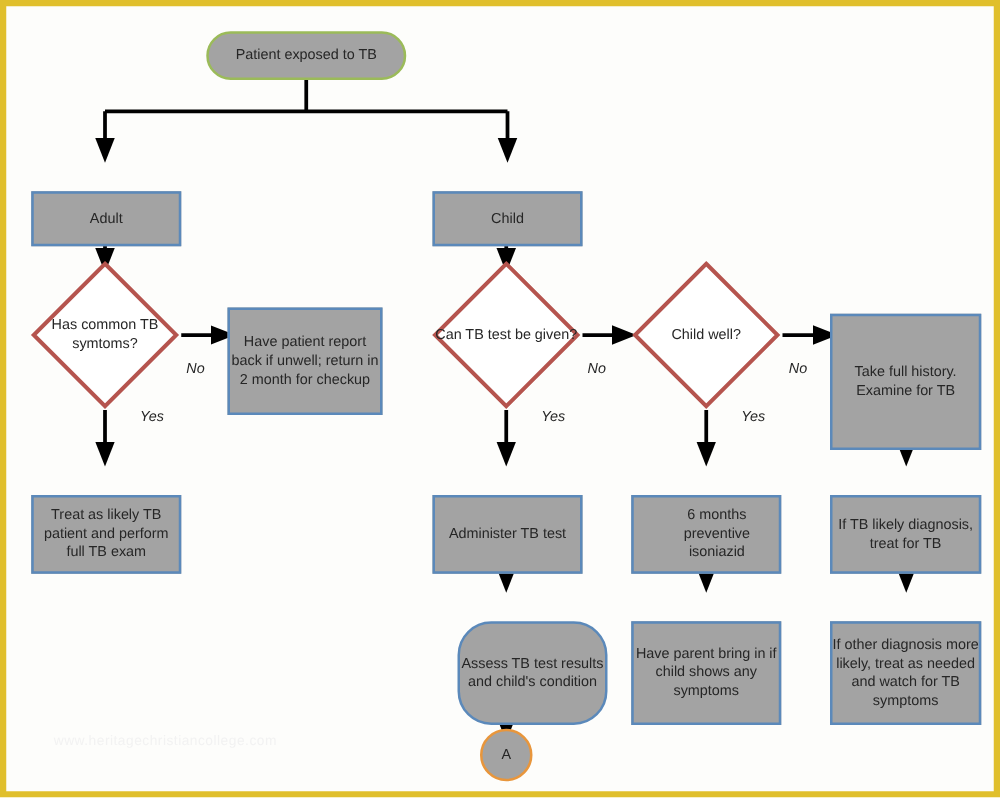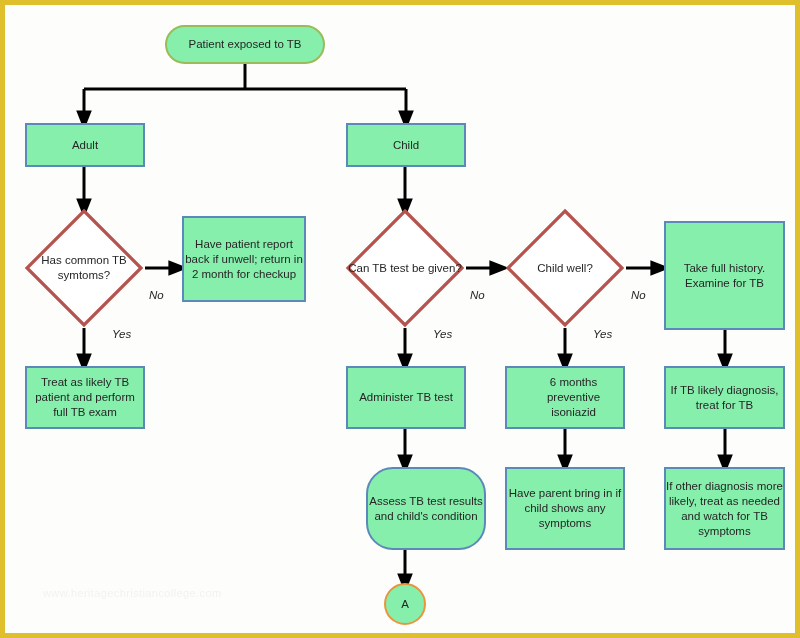--- a/index.html
+++ b/index.html
@@ -35,24 +35,25 @@
   .node {
     position: absolute;
     box-sizing: border-box;
     display: flex;
     align-items: center;
     justify-content: center;
     text-align: center;
     color: #262626;
     font-size: 11.5px;
     line-height: 15px;
-    background: #86efac;
+    background: #a3a3a3;
   }
   .node-box {
     border: 2.5px solid #5b89ba;
+    margin-top: 30px;
   }
   .node-terminal {
     border: 2.5px solid #9bbb59;
     border-radius: 999px;
   }
   .node-conn {
     border: 2.5px solid #e8963c;
     border-radius: 50%;
   }
   .node-diamond {

